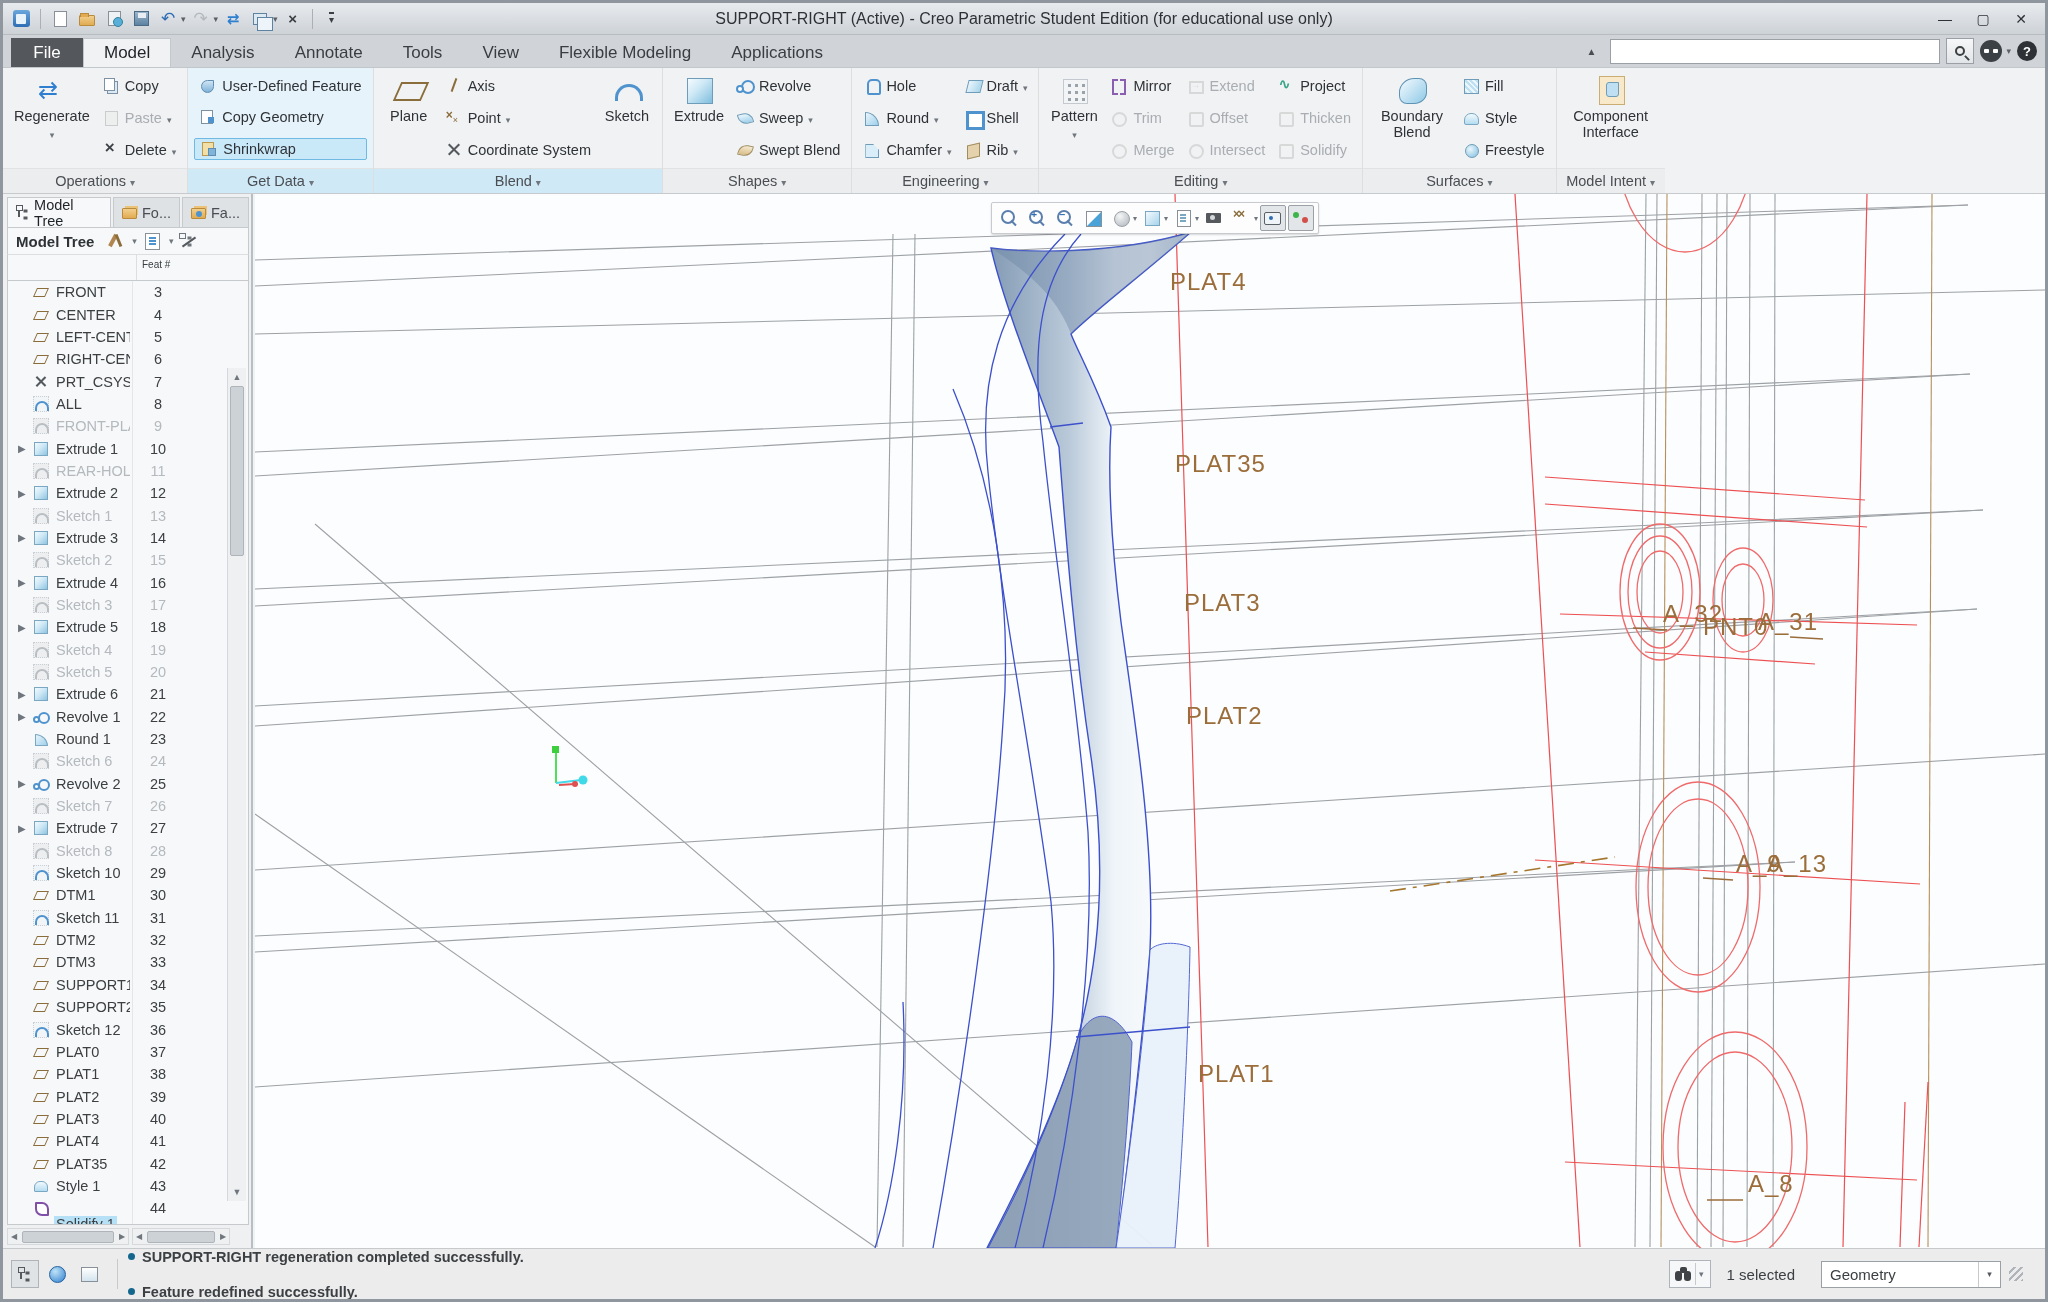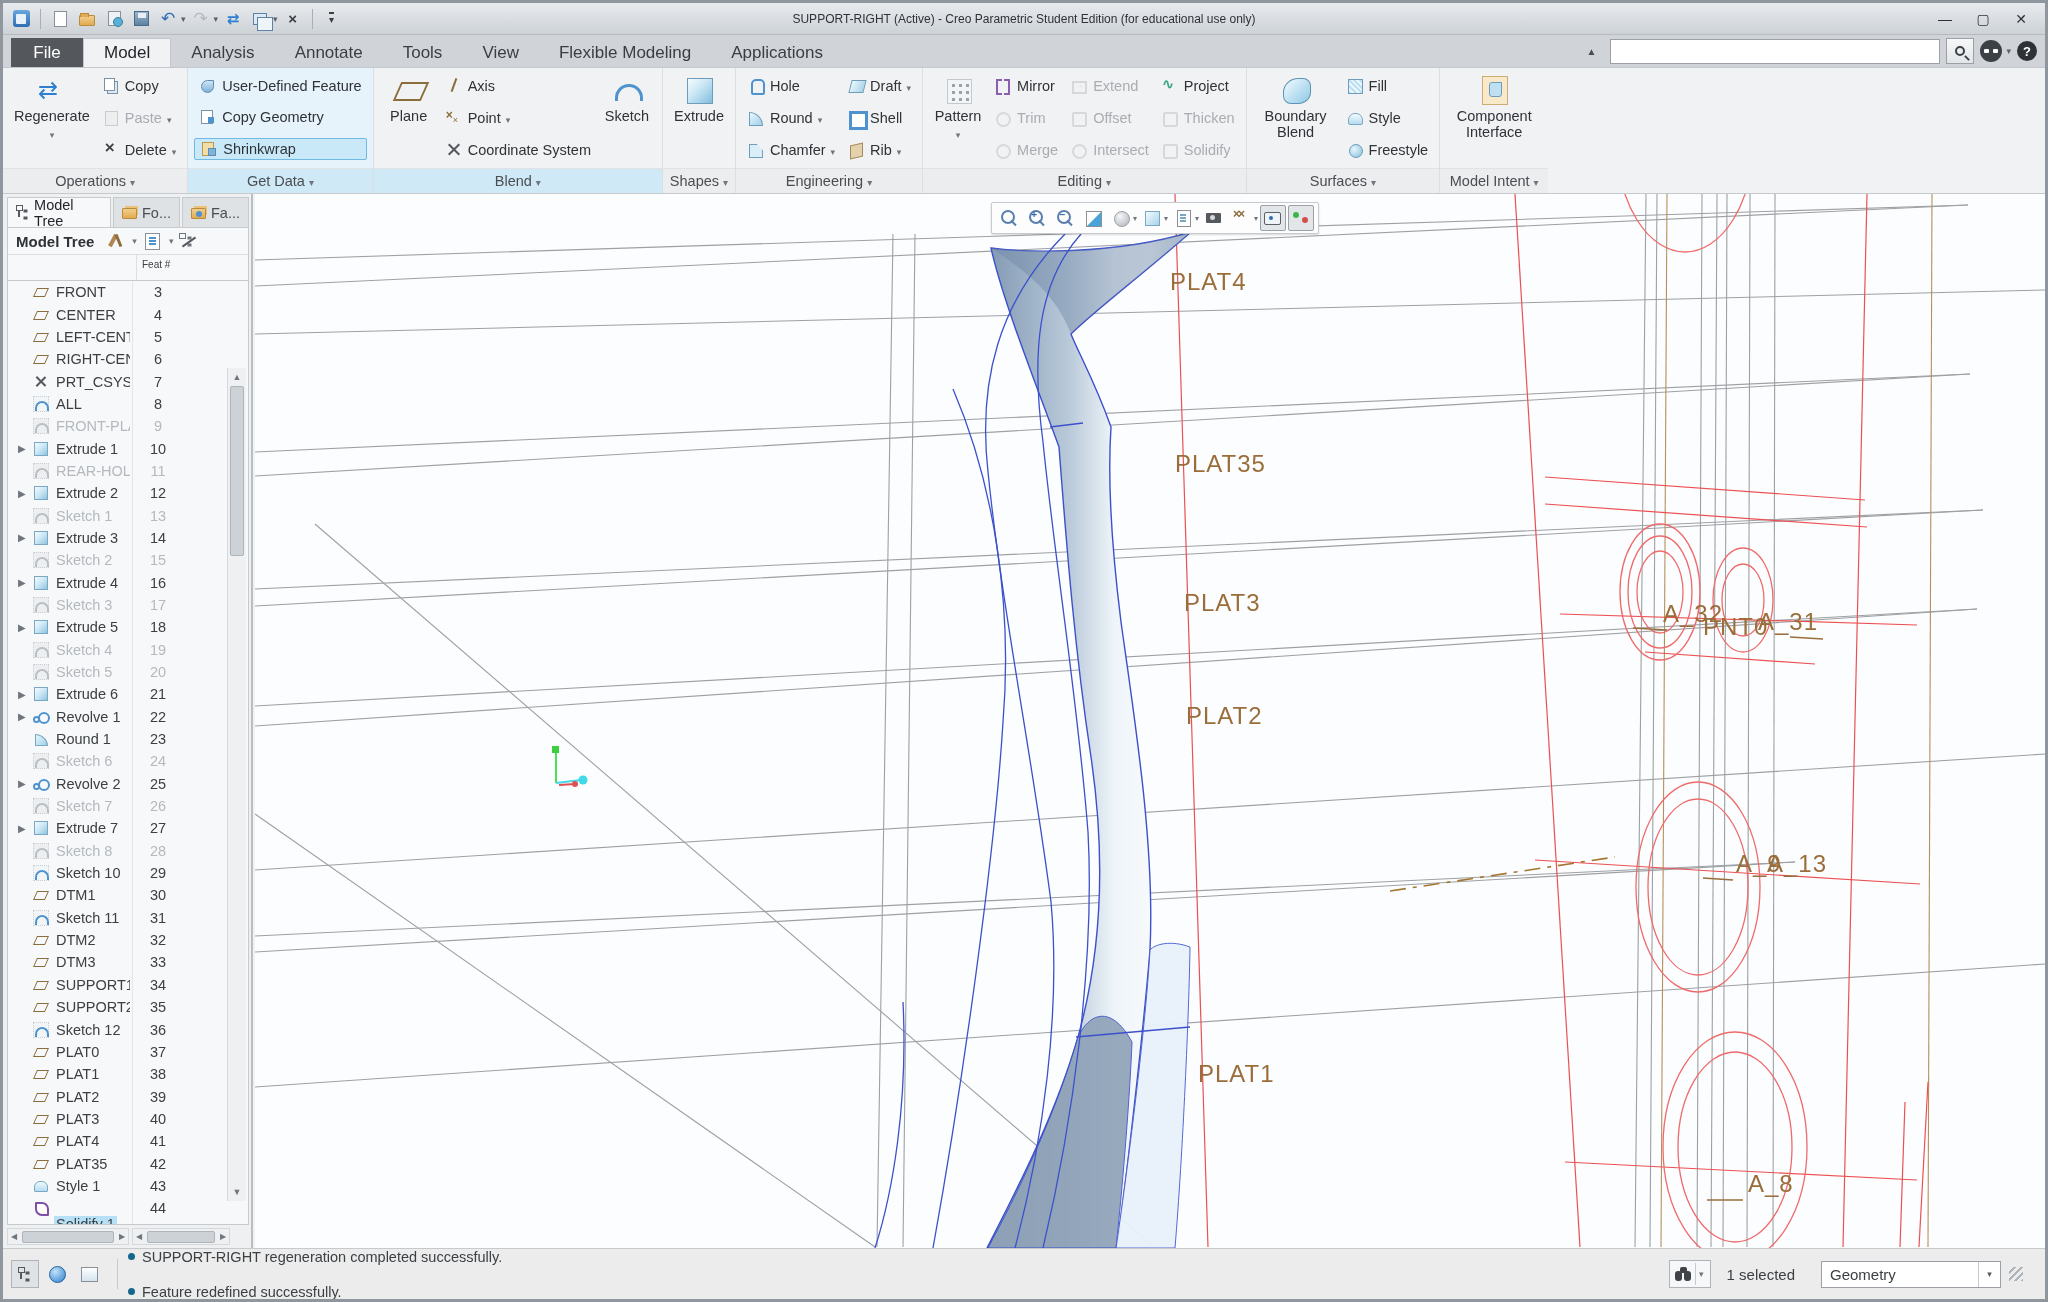--- a/index.html
+++ b/index.html
@@ -8,21 +8,21 @@
        font-family:"Liberation Sans","DejaVu Sans",sans-serif;color:#3c4043;overflow:hidden;}
 
   
   .titlebar{position:absolute;left:0;top:0;width:2042px;height:32px;
     background:linear-gradient(#e8ebee,#cdd2d7);display:flex;align-items:center;padding:0 6px;
     border-bottom:1px solid #b6bcc2;}
   .qa{display:flex;align-items:center;gap:3px;}
   .qabtn{width:24px;height:24px;display:flex;align-items:center;justify-content:center;position:relative;border-radius:2px;}
   .qasep{width:1px;height:20px;background:#aab0b6;margin:0 4px;}
   .qacaret{font-size:9px;color:#5a6066;margin-left:-2px;}
-  .title-text{position:absolute;left:0;right:0;text-align:center;font-size:12px;color:#2e3236;pointer-events:none;}
+  .title-text{position:absolute;left:0;right:0;text-align:center;font-size:16px;color:#2e3236;pointer-events:none;}
   .winbtns{margin-left:auto;display:flex;gap:2px;z-index:2;}
   .winbtn{width:36px;height:24px;display:flex;align-items:center;justify-content:center;font-size:14px;color:#2e3236;}
   
   .i-applogo{width:17px;height:17px;background:linear-gradient(#6aa7dc,#2e6db4);border-radius:3px;position:relative;}
   .i-applogo::after{content:"";position:absolute;inset:4px 4px 3px 3px;background:#e8f2fb;border-radius:1px;}
   .i-newdoc{width:13px;height:16px;background:#fff;border:1px solid #8a9098;position:relative;}
   .i-open{width:16px;height:11px;background:linear-gradient(#f2cf8d,#e0ab52);border:1px solid #bb8b3c;border-radius:1px;position:relative;margin-top:3px;}
   .i-open::before{content:"";position:absolute;left:0;top:-3px;width:7px;height:3px;background:#e0ab52;border:1px solid #bb8b3c;border-bottom:none;}
   .i-savebadge{width:13px;height:15px;background:#eef2f5;border:1px solid #8a9098;position:relative;}
   .i-savebadge::after{content:"";position:absolute;right:-3px;bottom:-2px;width:8px;height:8px;border-radius:50%;background:#58b0d8;border:1px solid #33809f;}
@@ -194,21 +194,21 @@
   .gi.spin::after{left:11px;top:9px;width:6px;height:6px;border-radius:50%;background:#d2504a;}
   .gdrop{font-size:8px;color:#6f767d;margin-left:-3px;}
 
   
   .statusbar{position:absolute;left:0;top:1245px;width:2042px;height:51px;background:#ececed;border-top:1px solid #c6cacd;display:flex;align-items:center;padding:0 8px;}
   .sbbtn{width:28px;height:28px;border:1px solid transparent;display:flex;align-items:center;justify-content:center;position:relative;margin-right:4px;}
   .sbbtn.pressed{background:#e0e3e5;border-color:#aeb4b9;}
   .sb-globe{width:17px;height:17px;border-radius:50%;background:radial-gradient(circle at 35% 30%,#bfe3f7,#2f7fd0);border:1px solid #22639f;}
   .sb-rect{width:17px;height:15px;background:linear-gradient(#ffffff,#d3e4ef);border:1px solid #8a9098;}
   .sbsep{width:1px;height:30px;background:#c6cacd;margin:0 10px;}
-  .msgs{display:flex;flex-direction:column;justify-content:center;gap:19px;font-size:14.5px;color:#3c4043;}
+  .msgs{display:flex;flex-direction:column;justify-content:center;gap:19px;font-size:14.5px;color:#3c4043;font-weight:bold;}
   .msg{display:flex;align-items:center;gap:7px;}
   .msg .dot{width:7px;height:7px;border-radius:50%;background:#14678c;flex:none;}
   .sbright{margin-left:auto;display:flex;align-items:center;gap:8px;padding-right:14px;}
   .sb-binoc{width:22px;height:18px;position:relative;}
   .sb-binoc::before{content:"";position:absolute;left:2px;top:6px;width:7px;height:10px;background:#3f4347;border-radius:3px;box-shadow:9px 0 #3f4347;}
   .sb-binoc::after{content:"";position:absolute;left:7px;top:2px;width:7px;height:6px;background:#3f4347;border-radius:2px;}
   .binocbox{display:flex;align-items:center;border:1px solid #aeb4b9;background:#f6f7f8;height:28px;padding:0 3px;}
   .binocbox .smallcaret{border-left:1px solid #c6cacd;padding:6px 3px;}
   .selcount{font-size:15px;color:#3c4043;margin:0 18px 0 8px;}
   .filterbox{width:180px;height:27px;background:#fff;border:1px solid #9aa0a6;display:flex;align-items:center;font-size:15px;padding-left:8px;}
@@ -374,20 +374,35 @@
           <span>Blend</span>
           <span class="caret"></span>
         </div>
     </div>
 
     <div class="rgroup">
       <div class="rbody">
         <div class="rbtn big">
           <span class="ri ic-cube-big"></span>
           <span>Extrude</span>
+        </div>
+        <div class="rstack">
+          <div class="rbtn">
+              <span class="si ic-revolve-s"></span>
+              <span>Revolve</span>
+            </div>
+          <div class="rbtn">
+              <span class="si ic-sweep-s"></span>
+              <span>Sweep</span>
+              <span class="caret"></span>
+            </div>
+          <div class="rbtn">
+              <span class="si ic-sblend-s"></span>
+              <span>Swept Blend</span>
+            </div>
         </div>
       </div>
       <div class="rfoot">
           <span>Shapes</span>
           <span class="caret"></span>
         </div>
     </div>
 
     <div class="rgroup">
       <div class="rbody">

